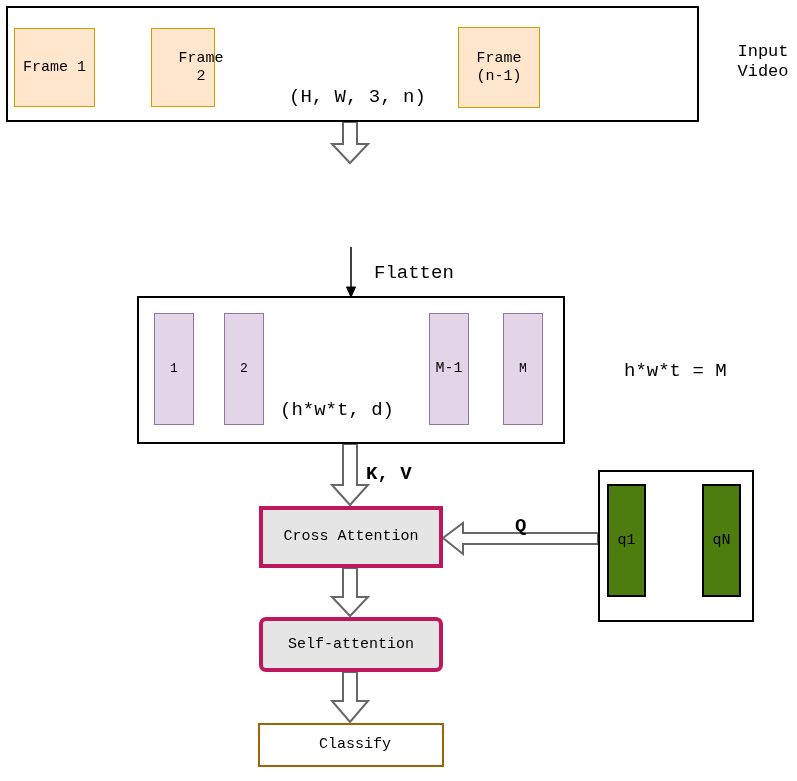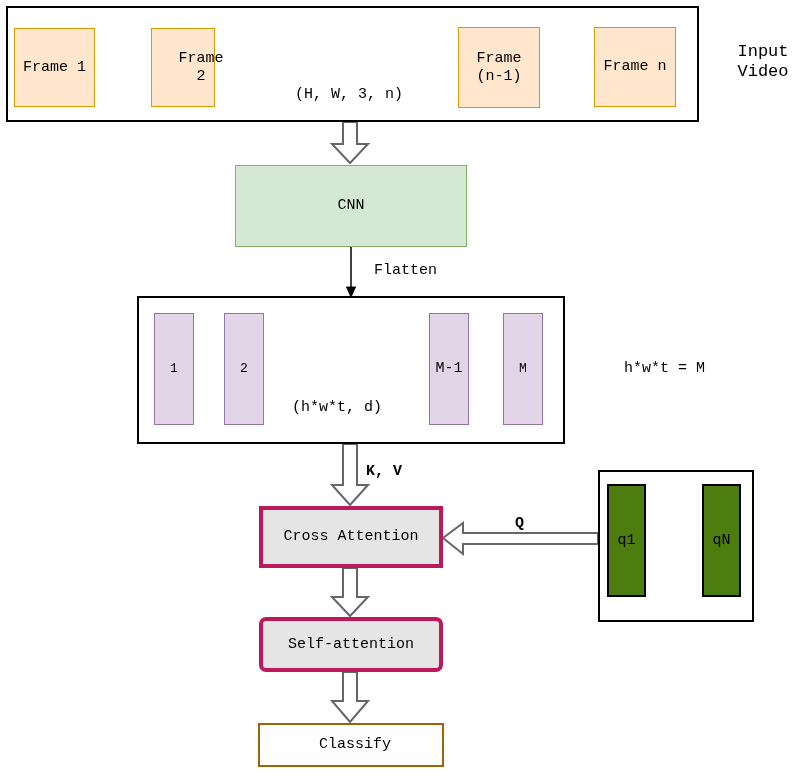--- a/index.html
+++ b/index.html
@@ -16,21 +16,21 @@
     box-sizing:border-box;
     display:flex;
     align-items:center;
     justify-content:center;
     text-align:center;
     font-size:15px;
     line-height:1.2;
   }
   .lbl{
     position:absolute;
-    font-size:15px;
+    font-size:19px;
     line-height:1.2;
     text-align:center;
     white-space:nowrap;
   }
   .bold{font-weight:bold;}
   
   .container{border:2px solid #000000;background:#ffffff;}
   
   .frame   {background:#FFE6CC;border:1px solid #D79B00;}
   .cnn     {background:#D5E8D4;border:1px solid #82B366;}
@@ -75,34 +75,28 @@
 
   <div class="box frame" style="left:14px;top:28px;width:81px;height:79px;">
     <span>Frame 1</span>
   </div>
   <div class="box frame" style="left:151px;top:28px;width:64px;height:79px;padding-left:36px;">
     <span>Frame 2</span>
   </div>
   <div class="box frame" style="left:458px;top:27px;width:82px;height:81px;padding:0 14px;">
     <span>Frame (n-1)</span>
   </div>
-  <div class="box frame" style="left:594px;top:27px;width:82px;height:80px;">
-    <span>Frame n</span>
-  </div>
 
   <div class="lbl" style="left:289px;top:86px;width:120px;">(H, W, 3, n)</div>
 
   <div class="lbl" style="left:728px;top:42px;width:70px;font-size:17px;">
     <div>Input</div>
     <div>Video</div>
   </div>
 
-  <div class="box cnn" style="left:235px;top:165px;width:232px;height:82px;">
-    <span>CNN</span>
-  </div>
 
   <div class="lbl" style="left:374px;top:262px;">Flatten</div>
 
   <div class="box container" style="left:137px;top:296px;width:428px;height:148px;"></div>
 
   <div class="box token" style="left:154px;top:313px;width:40px;height:112px;font-size:13px;">
     <span>1</span>
   </div>
   <div class="box token" style="left:224px;top:313px;width:40px;height:112px;font-size:13px;">
     <span>2</span>

